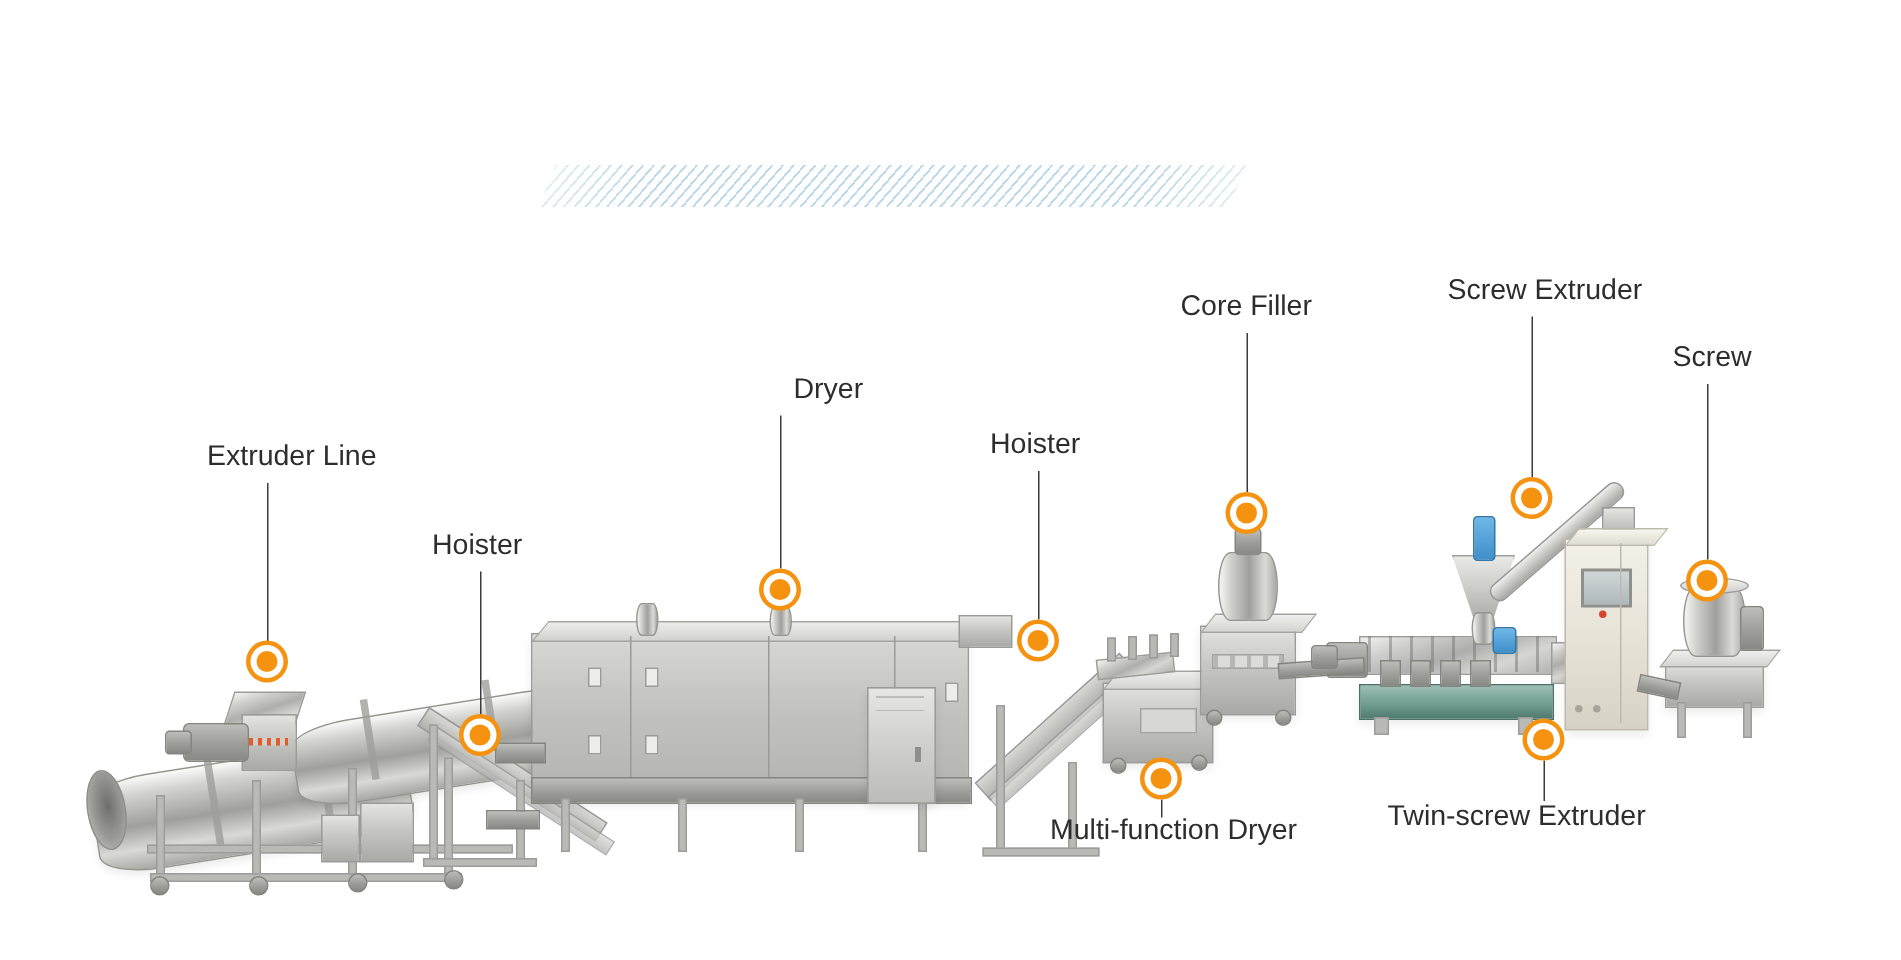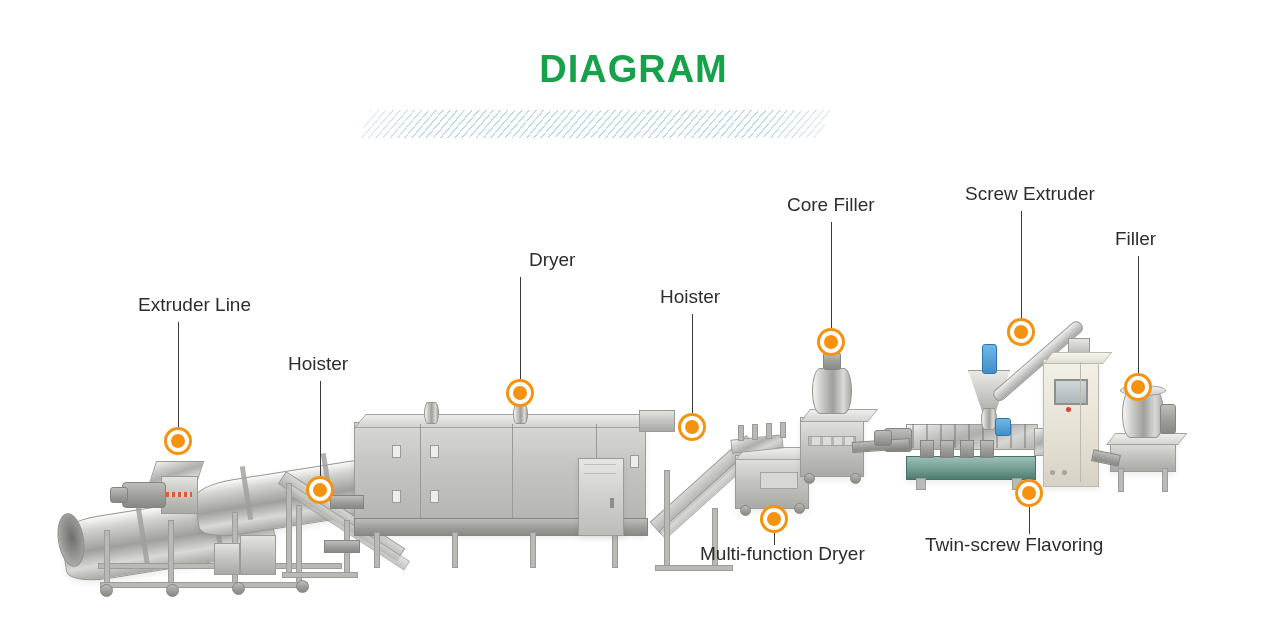--- a/index.html
+++ b/index.html
@@ -170,21 +170,20 @@
     box-shadow: 0 3px 6px rgba(0,0,0,0.08);
   }
 </style>
 </head>
 <body>
 
 <div id="stage">
 
   <div class="header">
     <div class="subtitle-band"></div>
-    <div class="title">DIAGRAM</div>
   </div>
 
   <div>
 
     <div>
 
       <div class="machine cyl shadow-soft" style="left:62px; top:505px; width:210px; height:62px; transform:rotate(-9deg);"></div>
       <div class="machine" style="left:58px; top:513px; width:24px; height:52px; border-radius:50%;
                   background:radial-gradient(ellipse at 55% 45%, #6e6e6b 0%, #9a9a97 55%, #c9c9c6 100%);
                   border:1px solid #8d8d8a; transform:rotate(-9deg);"></div>
@@ -416,35 +415,35 @@
       <div class="core"></div>
     </div>
 
     <div class="callout-label" style="left:965px; top:183px;">Screw Extruder</div>
     <div class="leader-line" style="left:1021px; top:211px; height:107px;"></div>
     <div class="marker" style="left:1007px; top:318px;">
       <div class="ring-gap"></div>
       <div class="core"></div>
     </div>
 
-    <div class="callout-label" style="left:1115px; top:228px;">Filler</div>
+    <div class="callout-label" style="left:1115px; top:228px;">Screw</div>
     <div class="leader-line" style="left:1138px; top:256px; height:117px;"></div>
     <div class="marker" style="left:1124px; top:373px;">
       <div class="ring-gap"></div>
       <div class="core"></div>
     </div>
 
     <div class="callout-label" style="left:700px; top:543px;">Multi-function Dryer</div>
     <div class="leader-line" style="left:774px; top:533px; height:12px;"></div>
     <div class="marker" style="left:760px; top:505px;">
       <div class="ring-gap"></div>
       <div class="core"></div>
     </div>
 
-    <div class="callout-label" style="left:925px; top:534px;">Twin-screw Flavoring</div>
+    <div class="callout-label" style="left:925px; top:534px;">Twin-screw Extruder</div>
     <div class="leader-line" style="left:1029px; top:507px; height:27px;"></div>
     <div class="marker" style="left:1015px; top:479px;">
       <div class="ring-gap"></div>
       <div class="core"></div>
     </div>
 
   </div>
 </div>
 
 </body></html>

